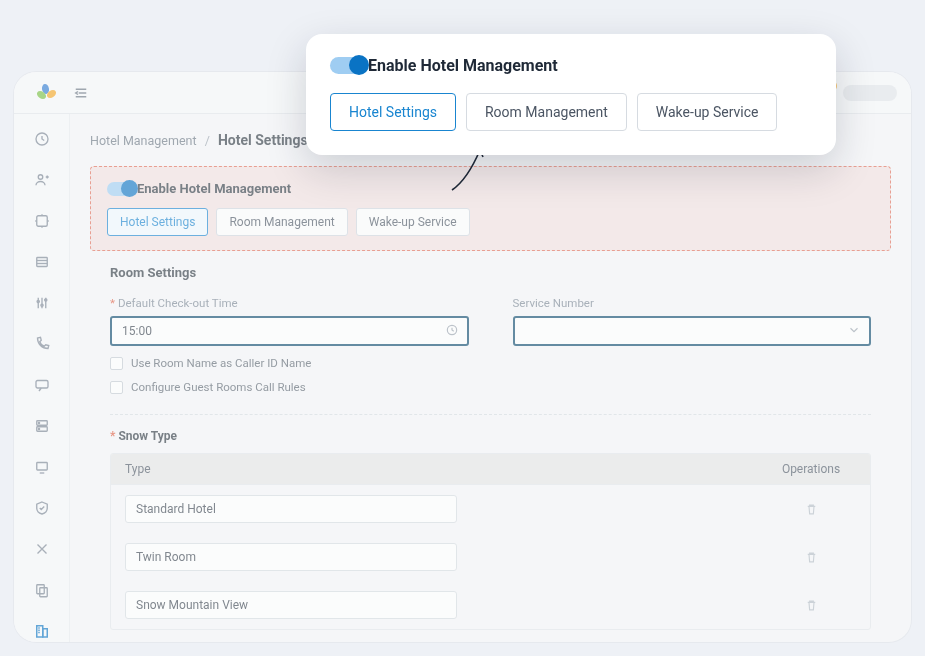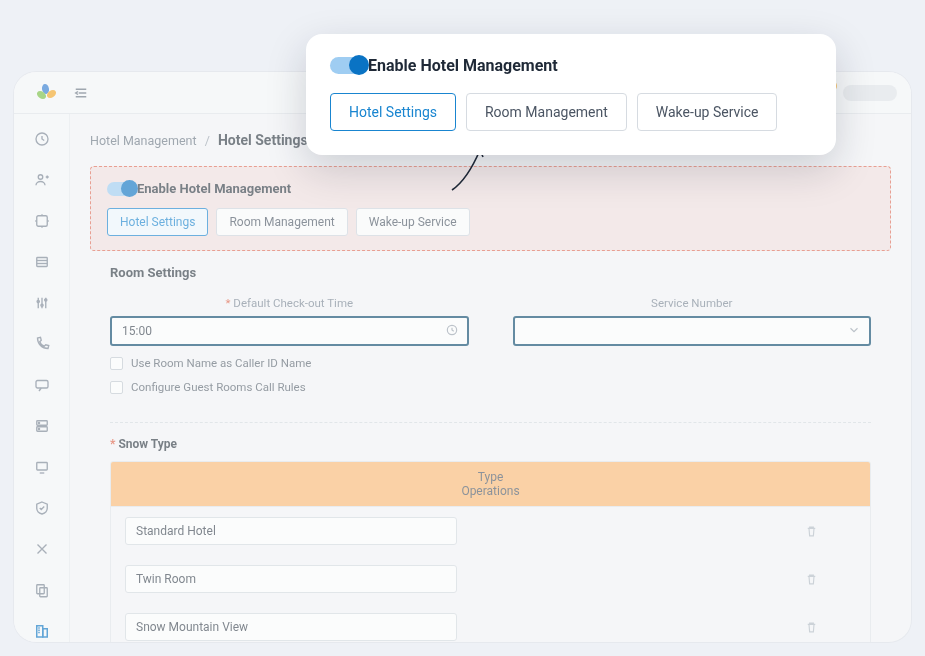--- a/index.html
+++ b/index.html
@@ -189,22 +189,21 @@
     font-weight: 700;
     color: #2e3742;
     margin: 4px 0 16px 20px;
   }
   .form-area {
     padding: 0 20px;
   }
   .form-row {
     display: flex;
     gap: 44px;
-    margin-bottom: 28px;
-    text-align: center;
+    margin-bottom: 20px;
   }
   .form-col { flex: 1; }
   .form-label {
     font-size: 11.5px;
     color: #7a8594;
     margin-bottom: 6px;
     display: block;
   }
   .req { color: #e05a3f; margin-right: 3px; }
   .input-like {
@@ -258,23 +257,22 @@
     overflow: hidden;
   }
   .type-head, .type-row {
     display: flex;
     align-items: center;
     padding: 8px 14px;
     font-size: 12px;
     color: #4b5563;
   }
   .type-head {
-    background: #fdba74;
+    background: #e5e5e5;
     border-bottom: 1px solid #e3e6ea;
-    flex-direction: column;
   }
   .col-type { flex: 1; }
   .col-ops { width: 90px; text-align: center; color: #4b5563; }
   .type-row {
     padding: 10px 14px;
   }
   .type-cell-input {
     flex: 1;
     max-width: 470px;
     height: 28px;

